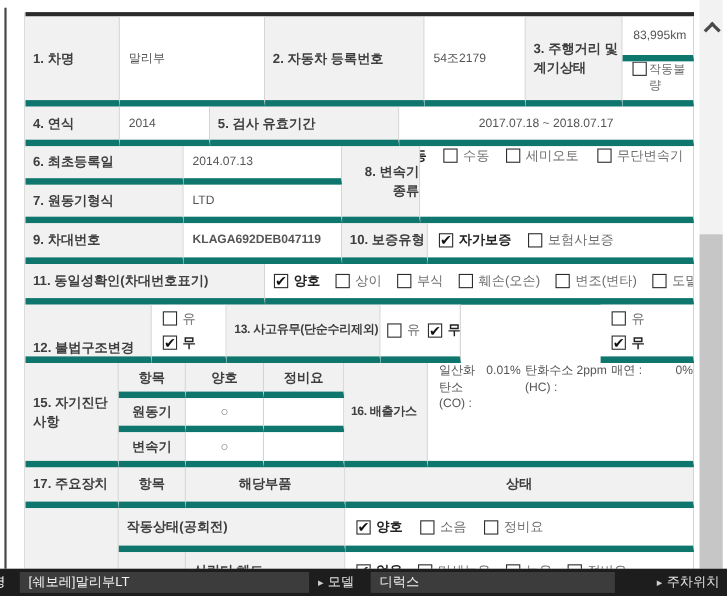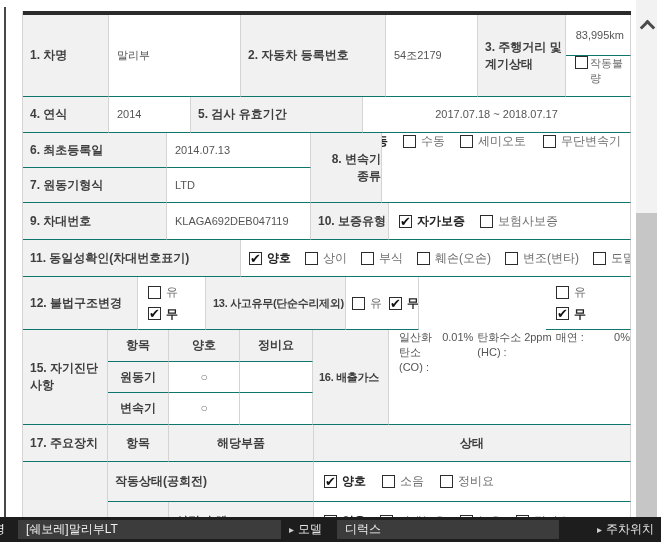--- a/index.html
+++ b/index.html
@@ -6,21 +6,21 @@
   body{
     width:661px;height:542px;overflow:hidden;position:relative;background:#fff;
     font-family:"Liberation Sans","DejaVu Sans",sans-serif;
   }
   
   .left-line{position:absolute;left:4px;top:7px;width:2px;height:510px;background:#474747;}
   
   .tbl{position:absolute;left:22px;top:11px;width:608px;height:506px;background:#fff;
        border-left:1px solid #d4d4d4;overflow:hidden;}
   .topbar{position:absolute;left:0;top:0;width:608px;height:4px;background:#2b2b2b;}
-  .cell{position:absolute;box-sizing:border-box;border-right:1px solid #d4d4d4;border-bottom:1px solid #0f766e;
+  .cell{position:absolute;box-sizing:border-box;border-right:1px solid #d4d4d4;border-bottom:6px solid #0f766e;
         display:flex;align-items:center;font-size:12px;overflow:hidden;line-height:1.35;}
   .hd{background:#f1f1f1;font-weight:700;color:#3e3e3e;padding-left:7px;}
   .val{background:#fff;color:#555;padding-left:8px;font-size:11px;}
   .center{justify-content:center;padding-left:0;}
   .right{justify-content:flex-end;padding-right:6px;padding-left:0;}
   .small{font-size:11px;letter-spacing:-0.3px;white-space:nowrap;}
   .col{align-items:flex-start;justify-content:center;}
   
   .ckrow{display:flex;align-items:center;gap:15px;padding-left:10px;}
   .ckcol{flex-direction:column;align-items:flex-start;justify-content:center;gap:5px;padding-left:10px;}
@@ -133,21 +133,21 @@
         <span class="ck-item">
           <span class="box"></span>
           <span class="lb">기타</span>
         </span>
       </div>
   </div>
 
   <div class="cell hd" style="left:0;top:192px;width:144px;height:37px;">
       <span>9. 차대번호</span>
     </div>
-  <div class="cell val" style="left:144px;top:192px;width:144px;height:37px;">
+  <div class="cell val" style="left:144px;top:192px;width:144px;height:37px;font-weight:bold;">
       <span>KLAGA692DEB047119</span>
     </div>
   <div class="cell hd" style="left:288px;top:192px;width:78px;height:37px;">
       <span>10. 보증유형</span>
     </div>
   <div class="cell val ckrow" style="left:366px;top:192px;width:242px;height:37px;">
       <span class="ck-item on">
         <span class="box">✔</span>
         <span class="lb">자가보증</span>
       </span>
@@ -180,21 +180,21 @@
       <span class="ck-item">
         <span class="box"></span>
         <span class="lb">변조(변타)</span>
       </span>
       <span class="ck-item">
         <span class="box"></span>
         <span class="lb">도말</span>
       </span>
     </div>
 
-  <div class="cell hd" style="left:0;top:266px;width:115px;height:53px;">
+  <div class="cell hd" style="left:0;top:266px;width:115px;height:53px;align-items:flex-end;">
       <span>12. 불법구조변경</span>
     </div>
   <div class="cell val ckcol" style="left:115px;top:266px;width:68px;height:53px;">
       <span class="ck-item">
         <span class="box"></span>
         <span class="lb">유</span>
       </span>
       <span class="ck-item on">
         <span class="box">✔</span>
         <span class="lb">무</span>

